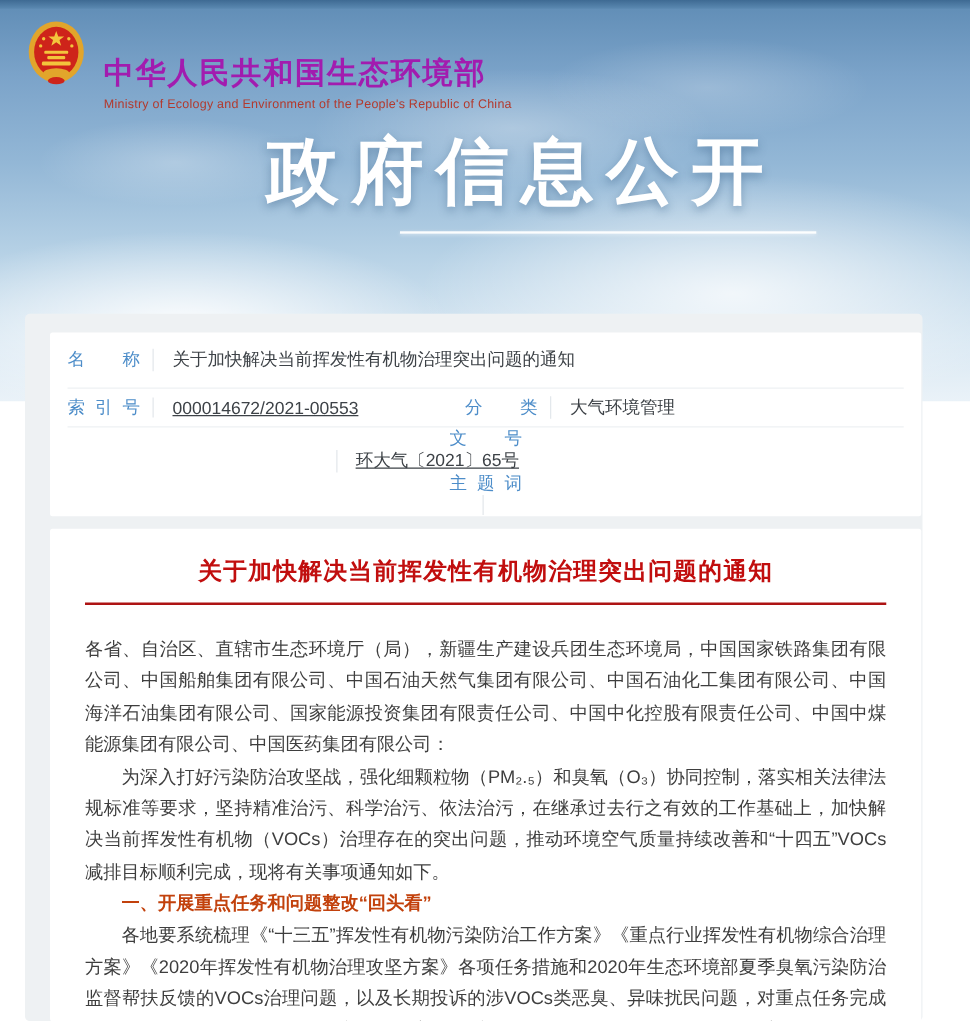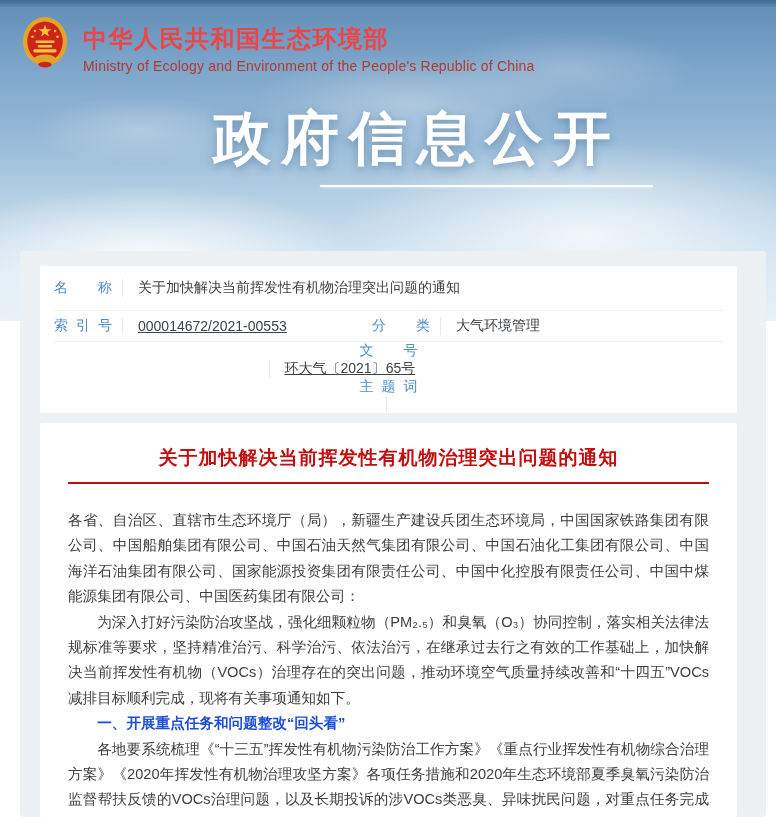--- a/index.html
+++ b/index.html
@@ -19,35 +19,35 @@
   .c2{right:-60px;top:140px;width:500px;height:190px;opacity:.85;}
   .c3{left:250px;top:55px;width:320px;height:95px;opacity:.35;}
   .c4{left:30px;top:95px;width:220px;height:70px;opacity:.3;}
   .c5{right:80px;top:30px;width:260px;height:80px;opacity:.25;}
   .topstrip{position:absolute;top:0;left:0;right:0;height:7px;
     background:linear-gradient(180deg,#3e6a93,#5b89b1);}
   
   .gov-header{position:absolute;top:16px;left:22px;display:flex;align-items:flex-start;cursor:pointer;}
   .emblem{flex:none;width:46px;height:53px;}
   .names{margin:10px 0 0 15px;}
-  .ministry-cn{color:#ef4444;font-size:24px;font-weight:bold;letter-spacing:1.5px;line-height:1.1;}
-  .ministry-en{color:#b23a2e;font-size:14px;letter-spacing:.2px;margin-top:6px;}
+  .ministry-cn{color:#a21caf;font-size:24px;font-weight:bold;letter-spacing:1.5px;line-height:1.1;margin-top:20px;}
+  .ministry-en{color:#b23a2e;font-size:10px;letter-spacing:.2px;margin-top:6px;}
   
   .banner{position:absolute;top:106px;left:0;width:776px;text-align:center;}
   .banner h1{
     margin:0;color:#ffffff;font-size:58px;font-weight:bold;line-height:1.1;
     letter-spacing:10px;text-indent:10px;
     text-shadow:0 3px 8px rgba(30,70,110,.35);
     padding-left:48px;
   }
   .banner-underline{position:absolute;left:320px;top:185px;width:333px;height:2px;
     background:rgba(255,255,255,.95);box-shadow:0 1px 3px rgba(255,255,255,.5);}
   
   .panel{position:absolute;top:251px;left:20px;width:718px;height:566px;
-    background:#eef1f3;border-radius:4px;padding-left:28px;}
+    background:#eef1f3;border-radius:4px;}
   
   .meta-card{position:absolute;top:15px;left:20px;width:697px;height:147px;
     background:#ffffff;border-radius:2px;box-sizing:border-box;padding:0 14px;}
   .row{display:flex;align-items:center;height:31px;box-sizing:border-box;
     border-bottom:1px solid #eef1f4;}
   .row.first{height:45px;}
   .row.last{height:40px;border-bottom:none;flex-direction:column;}
   .lbl{flex:none;display:inline-block;width:58px;color:#4d8dc9;font-size:14px;
     text-align:justify;text-align-last:justify;}
   .lbl.second{}
@@ -59,21 +59,21 @@
   .doc-card{position:absolute;top:172px;left:20px;width:697px;height:394px;
     background:#ffffff;border-radius:2px;box-sizing:border-box;
     padding:0 28px;overflow:hidden;}
   .doc-title{margin:24px 0 0;text-align:center;color:#c10e0e;
     font-size:19px;font-weight:bold;letter-spacing:1px;line-height:22px;}
   .red-rule{margin-top:13px;height:2px;background:#ad1313;}
   .doc-text{margin-top:24px;font-size:14.6px;line-height:25.4px;color:#3e3e3e;
     text-align:justify;}
   .doc-text p{margin:0;text-indent:2em;}
   .doc-text p.no-indent{text-indent:0;}
-  .doc-text p.bold{font-weight:bold;color:#1d4ed8;}
+  .doc-text p.bold{font-weight:bold;color:#c2410c;}
 </style>
 </head>
 <body>
 
 <div class="sky">
   <div class="cloud c1"></div>
   <div class="cloud c2"></div>
   <div class="cloud c3"></div>
   <div class="cloud c4"></div>
   <div class="cloud c5"></div>

